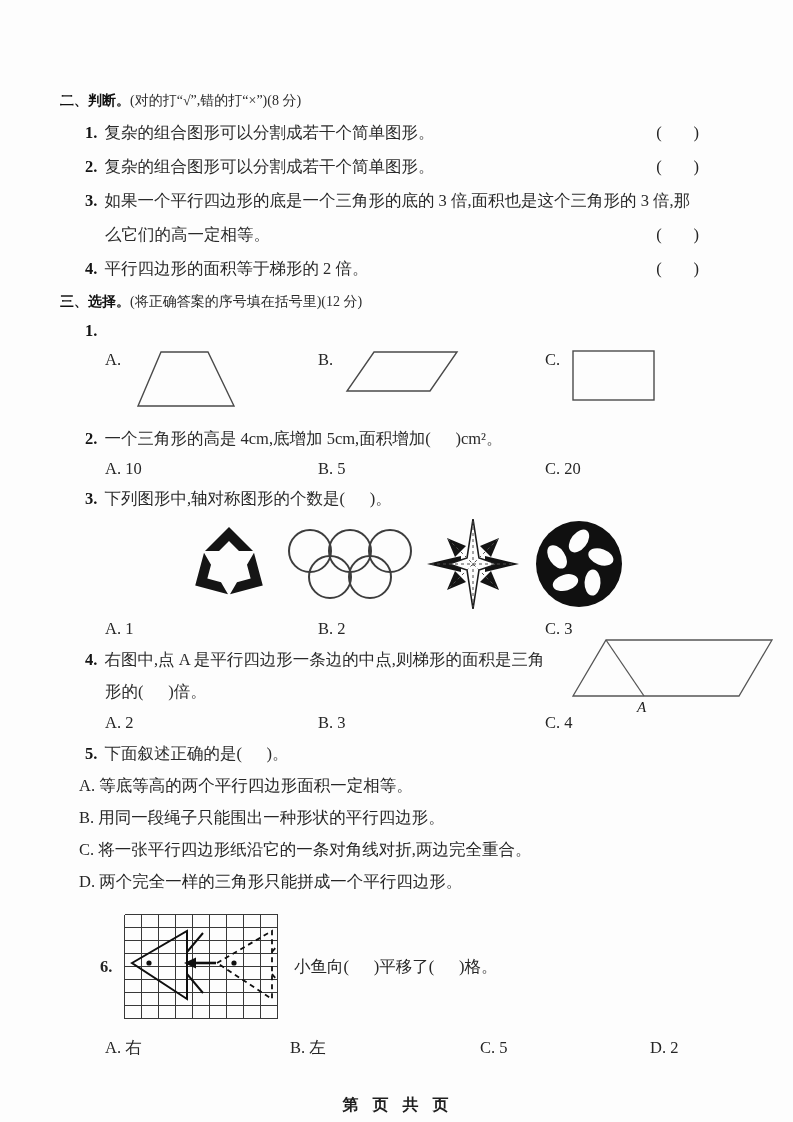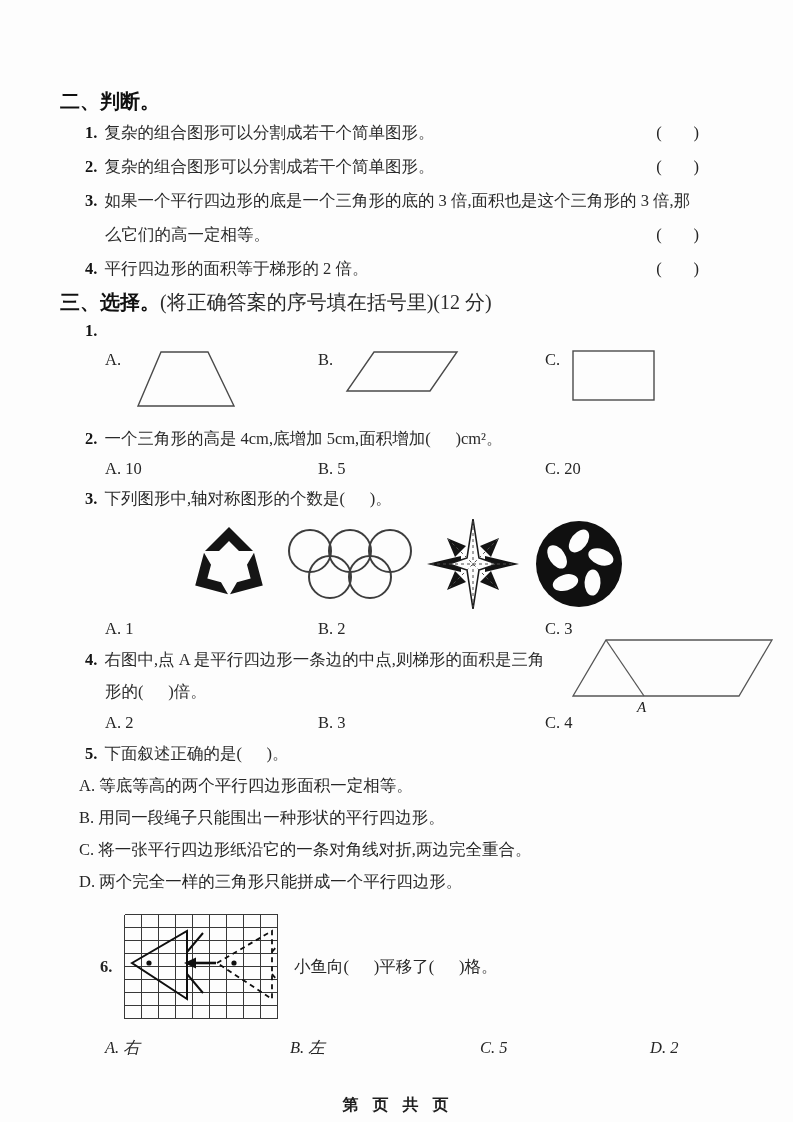--- a/index.html
+++ b/index.html
@@ -9,40 +9,40 @@
     margin:0 auto;
     background:#fdfdfd;
     color:#262626;
     font-family:"Liberation Serif","DejaVu Serif",serif;
     font-size:16.5px;
     overflow:hidden;
   }
   .content{padding:86px 60px 0 60px;}
   .pre{white-space:pre-wrap;}
   
-  .sec-header{height:30px;display:flex;align-items:center;font-size:20px;text-align:right;}
+  .sec-header{height:30px;display:flex;align-items:center;font-size:14px;text-align:right;}
   .sec-title{font-weight:bold;color:#101010;}
   .sec-sub{color:#2b2b2b;}
   
   .jrow{display:flex;align-items:center;height:34px;}
   .qnum{font-weight:bold;color:#141414;margin-left:25px;margin-right:7px;flex:none;}
   .qtext{color:#2a2a2a;}
   .jrow .spacer{flex:1;}
   .brk{white-space:pre;margin-right:33px;flex:none;letter-spacing:1px;}
   .wrapline{margin-left:45px;}
   
   .qrow{display:flex;align-items:center;height:30px;}
   .qrow.tall{height:32px;}
   
   .optrow{display:flex;align-items:center;height:30px;}
   .optrow .o1{margin-left:45px;width:213px;flex:none;}
   .optrow .o2{width:227px;flex:none;}
   .optrow .o3{flex:1;}
   
-  .optrow4{display:flex;align-items:center;height:30px;font-style:italic;}
+  .optrow4{display:flex;align-items:center;height:30px;}
   .optrow4 .p1{margin-left:45px;width:185px;flex:none;}
   .optrow4 .p2{width:190px;flex:none;}
   .optrow4 .p3{width:170px;flex:none;}
   .optrow4 .p4{flex:1;}
   
   .shaperow{display:flex;align-items:flex-start;height:76px;margin-top:2px;}
   .shapecell{display:flex;align-items:flex-start;}
   .shapecell .lbl{margin-top:2px;margin-right:10px;}
   .sc-a{margin-left:45px;width:213px;flex:none;}
   .sc-b{width:227px;flex:none;}
@@ -74,20 +74,21 @@
   svg{display:block;}
 </style>
 </head>
 <body>
 
 <div class="page">
   <div class="content">
 
     <div class="sec-header">
       <span class="sec-title">二、判断。</span>
+        <span class="sec-sub">(对的打“√”,错的打“×”)(8 分)</span>
     </div>
 
     <div class="jrow">
       <span class="qnum">1.</span>
       <span class="qtext">复杂的组合图形可以分割成若干个简单图形。</span>
       <span class="spacer"></span>
       <span class="brk">(      )</span>
     </div>
 
     <div class="jrow">

